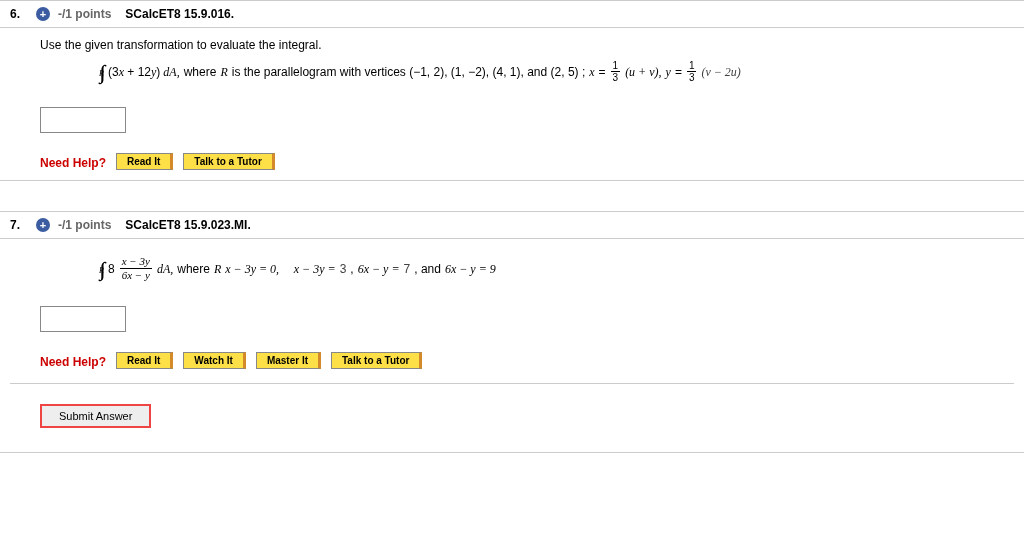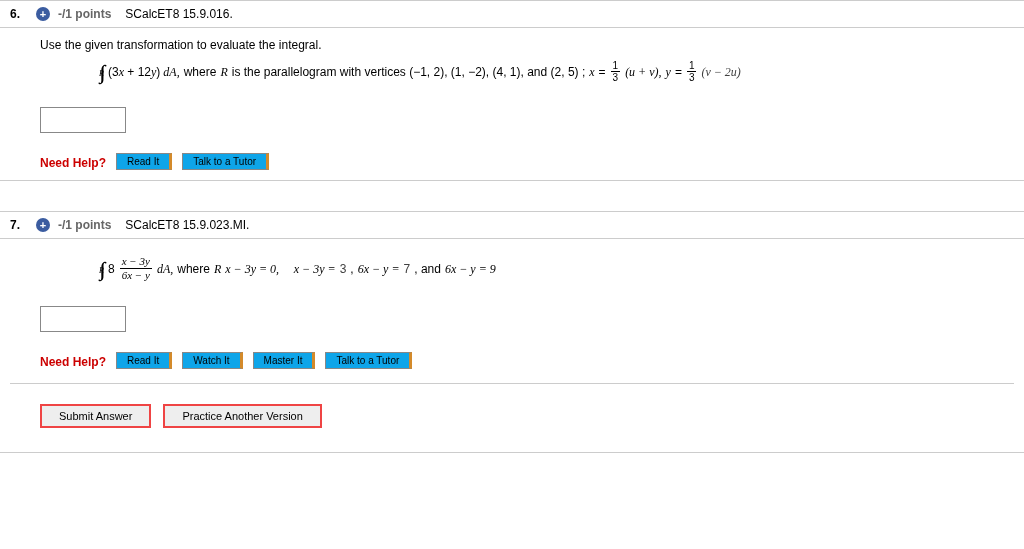--- a/index.html
+++ b/index.html
@@ -36,21 +36,21 @@
     line-height: 14px;
     text-align: center;
     font-weight: bold;
     display: inline-block;
   }
   .points {
     color: #666;
     font-weight: bold;
   }
   .ref-id {
-    font-weight: normal;
+    font-weight: bold;
     margin-left: 6px;
   }
   .q-body {
     padding: 10px 10px 10px 40px;
   }
   .instr {
     margin-bottom: 8px;
   }
   .math-row {
     display: flex;
@@ -101,26 +101,26 @@
     display: flex;
     align-items: flex-end;
     gap: 10px;
   }
   .need-help {
     color: #c00;
     font-weight: bold;
   }
   .hbtn {
     display: inline-block;
-    background: #0ea5e9;
+    background: #fde047;
     border: 1px solid #888;
     border-right: 3px solid #d48a2a;
     padding: 2px 10px;
     font-size: 10px;
-    font-weight: normal;
+    font-weight: bold;
     cursor: pointer;
   }
   .sub-row {
     margin-top: 20px;
     padding-bottom: 14px;
     display: flex;
     gap: 12px;
   }
   .gbtn {
     background: #eee;
@@ -220,16 +220,15 @@
       <span class="hbtn">Read It</span>
       <span class="hbtn">Watch It</span>
       <span class="hbtn">Master It</span>
       <span class="hbtn">Talk to a Tutor</span>
     </div>
 
     <hr class="div">
 
     <div class="sub-row">
       <button class="gbtn">Submit Answer</button>
-      <button class="gbtn">Practice Another Version</button>
     </div>
   </div>
 </div>
 
 </body></html>

